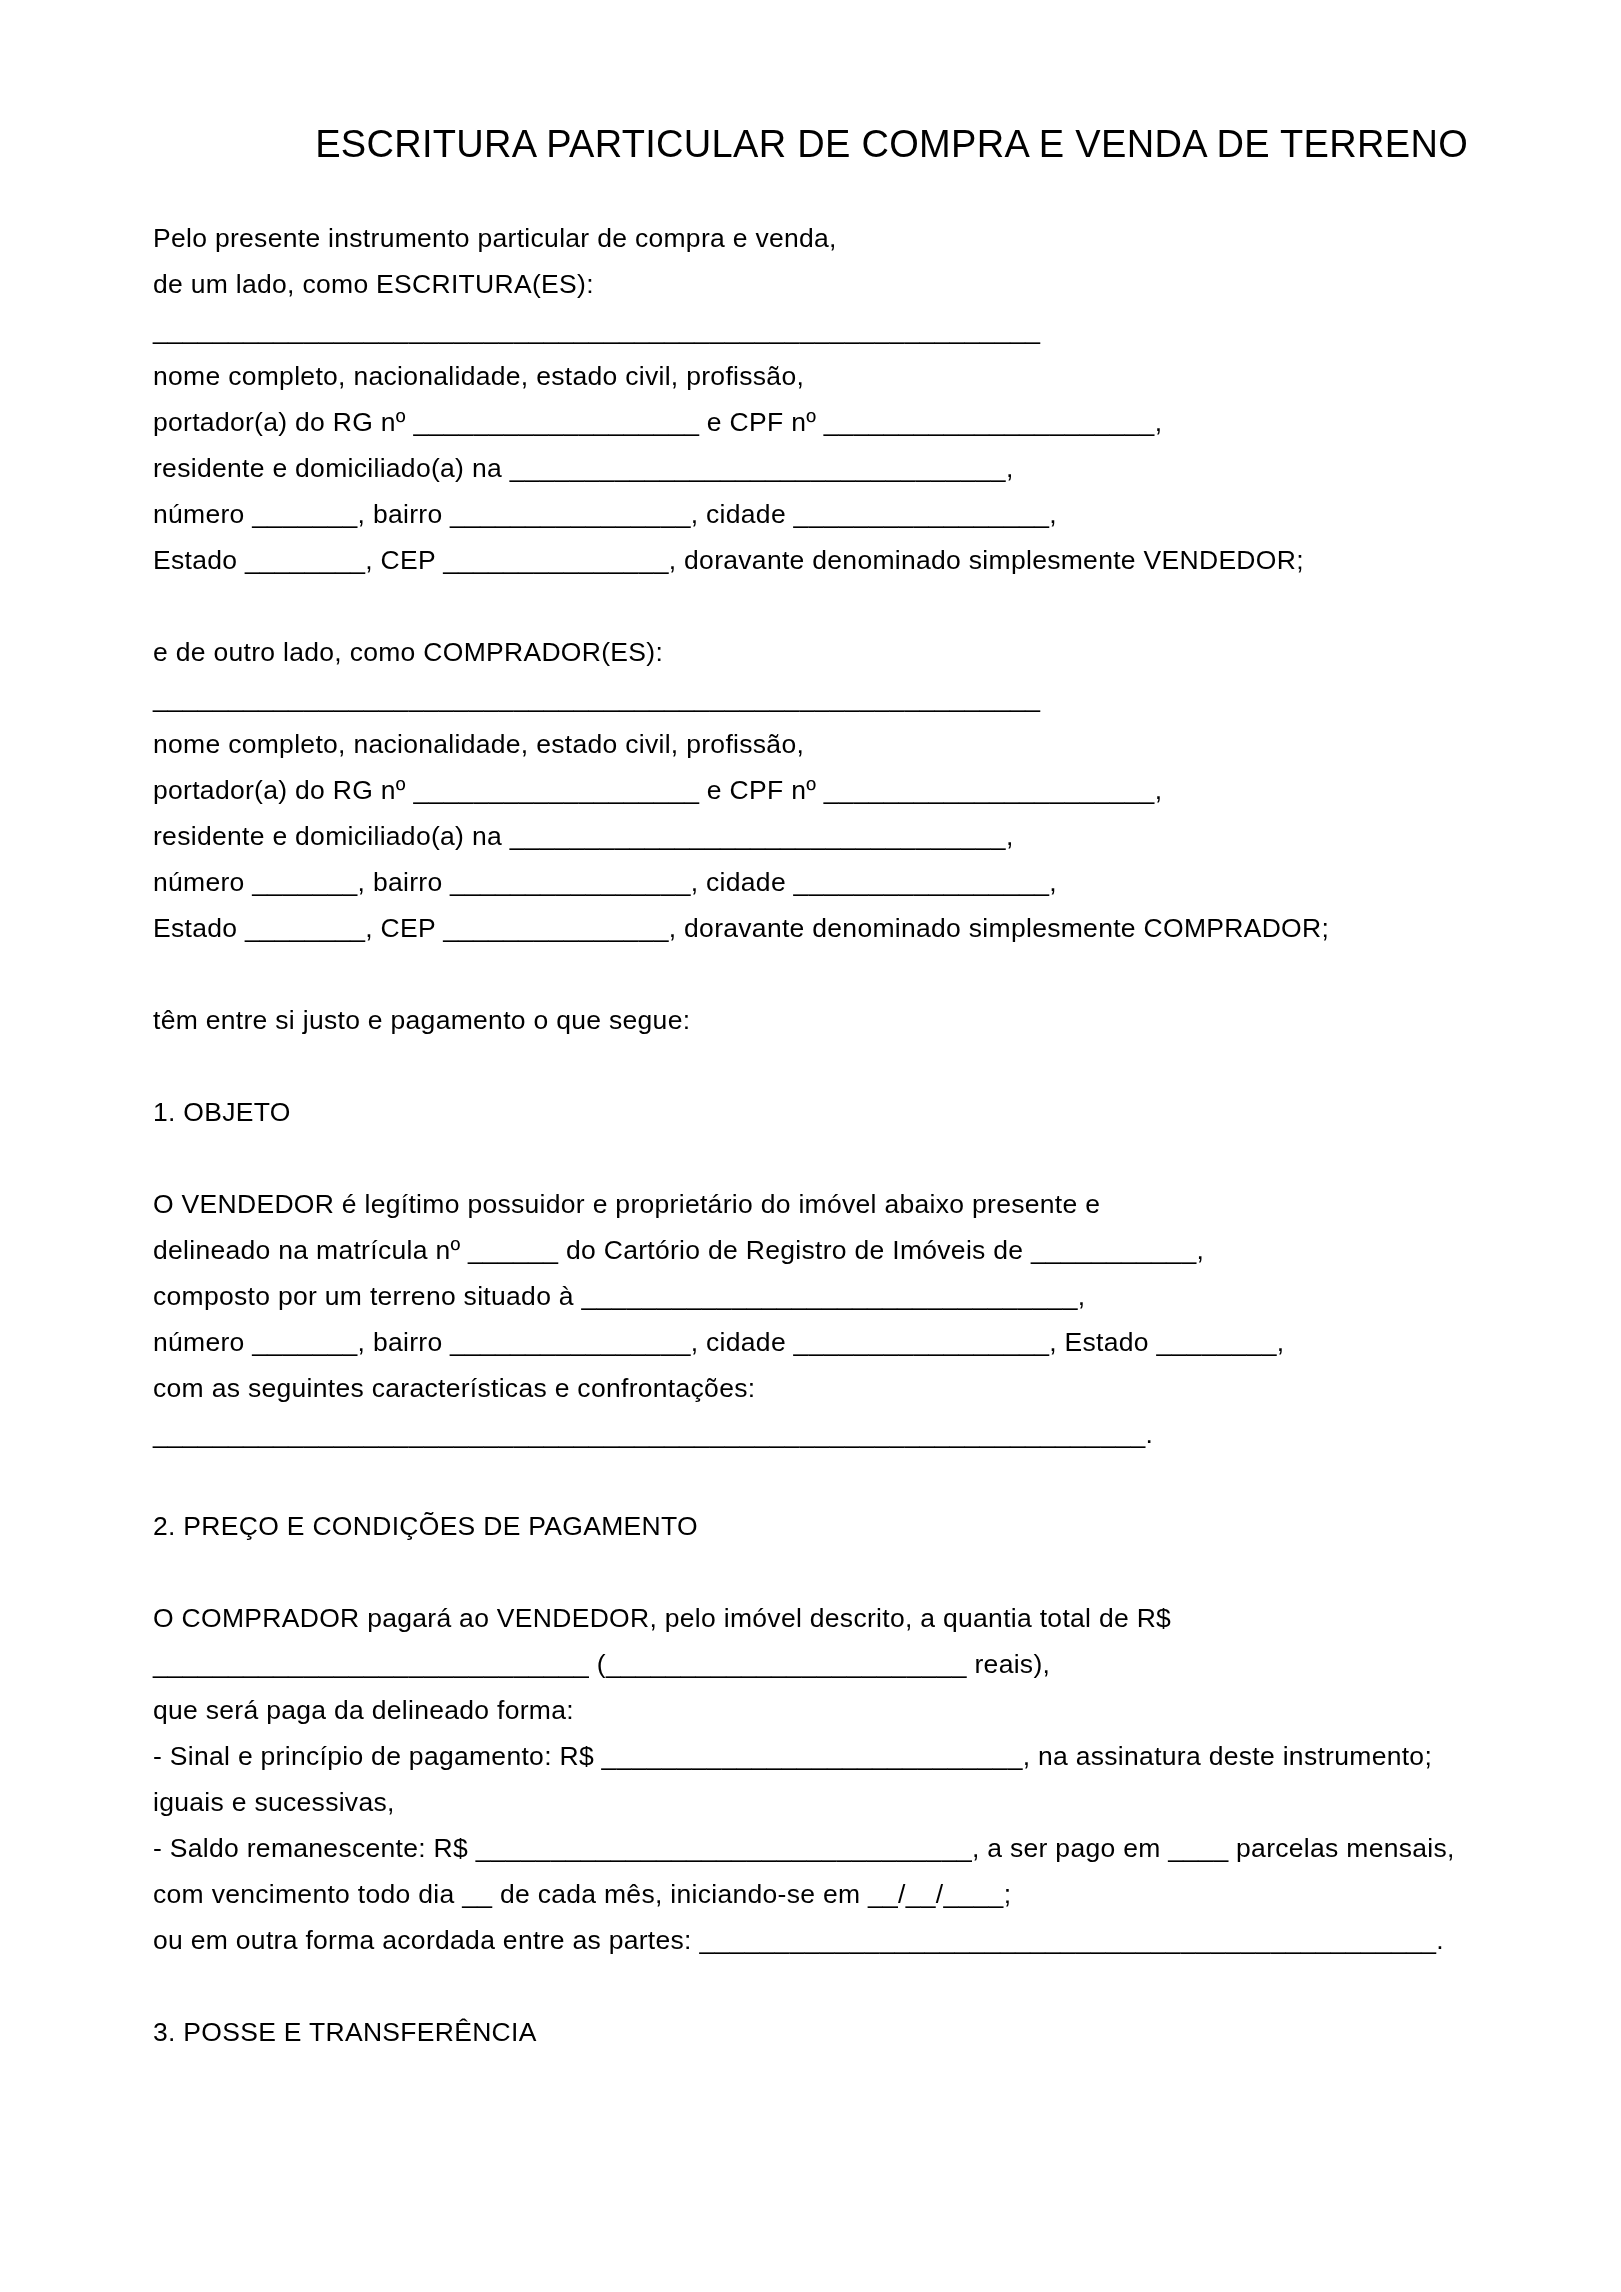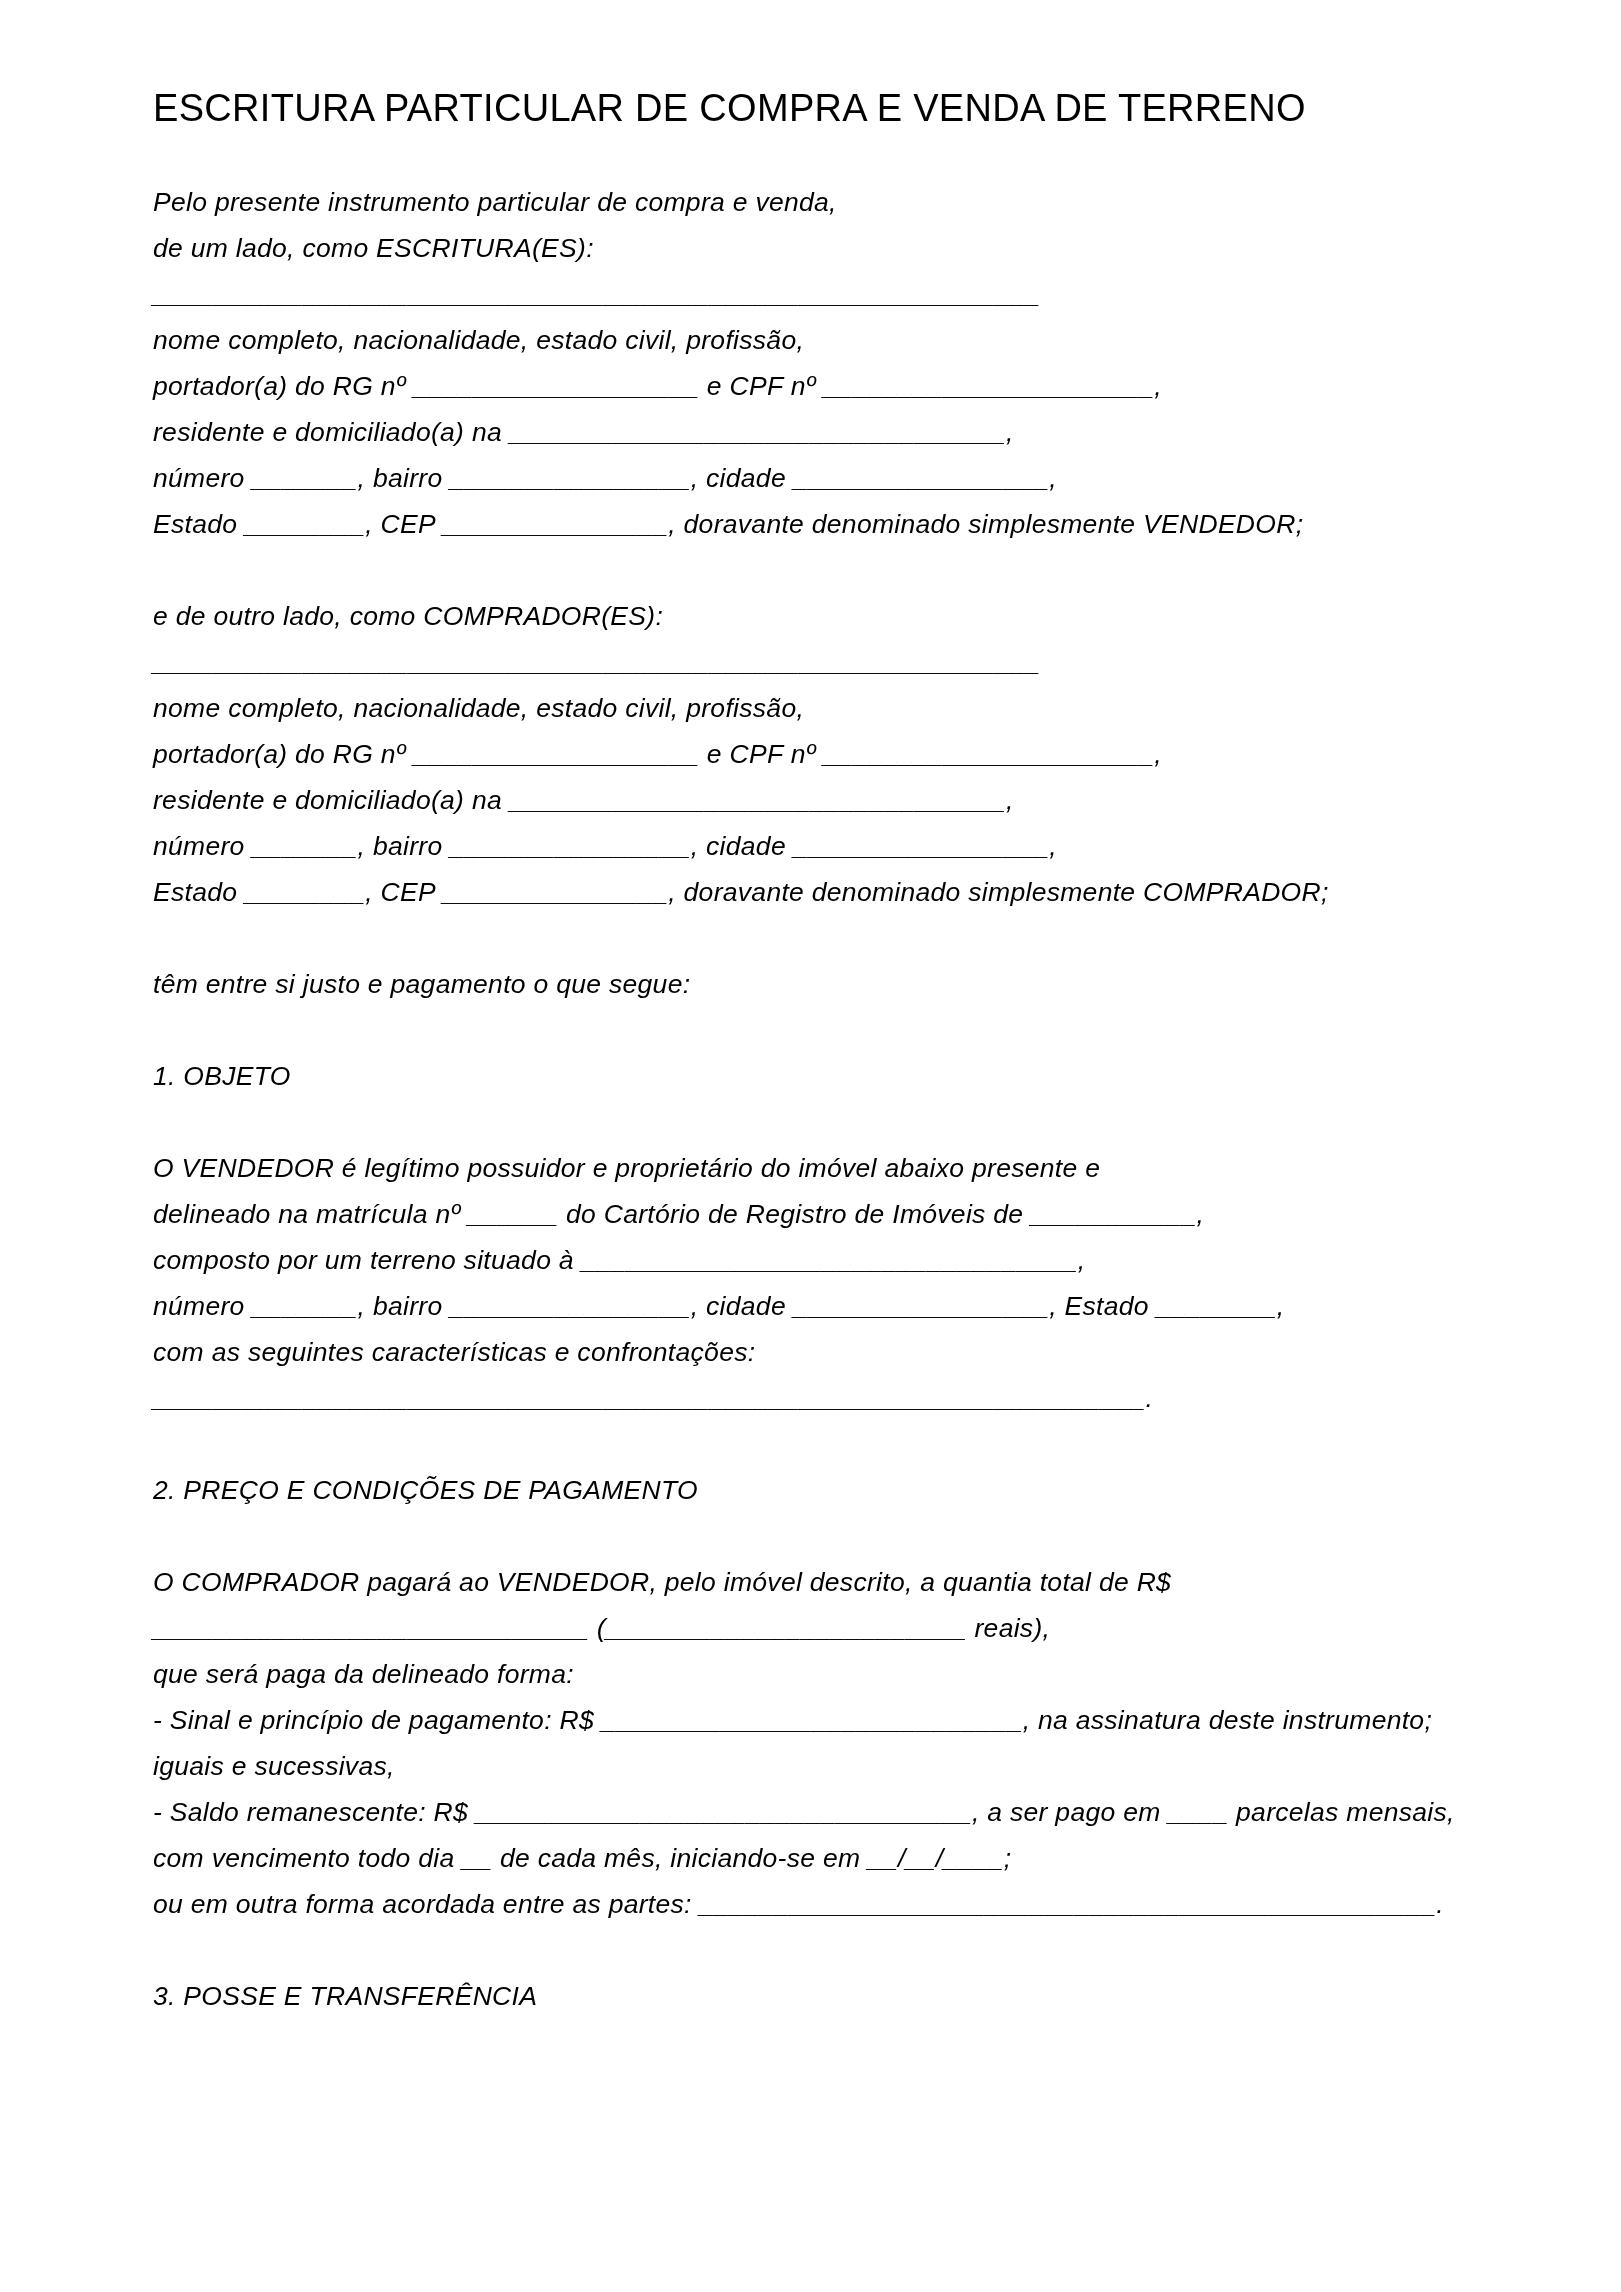--- a/index.html
+++ b/index.html
@@ -14,29 +14,28 @@
     background: #ffffff;
     color: #000000;
     font-family: "Liberation Sans", "DejaVu Sans", sans-serif;
     font-size: 26.5px;
     letter-spacing: 0.3px;
     box-sizing: border-box;
     padding: 0 153px;
     overflow: hidden;
   }
   .doc-title {
-    margin-top: 84px;
+    margin-top: 120px;
     line-height: 49px;
     font-size: 38px;
-    text-align: left;
+    text-align: right;
     white-space: nowrap;
   }
   .doc-body {
     margin-top: 46px;
-    font-style: italic;
   }
   .line {
     height: 46px;
     line-height: 46px;
     white-space: pre;
     overflow: visible;
   }
 </style>
 </head>
 <body>

